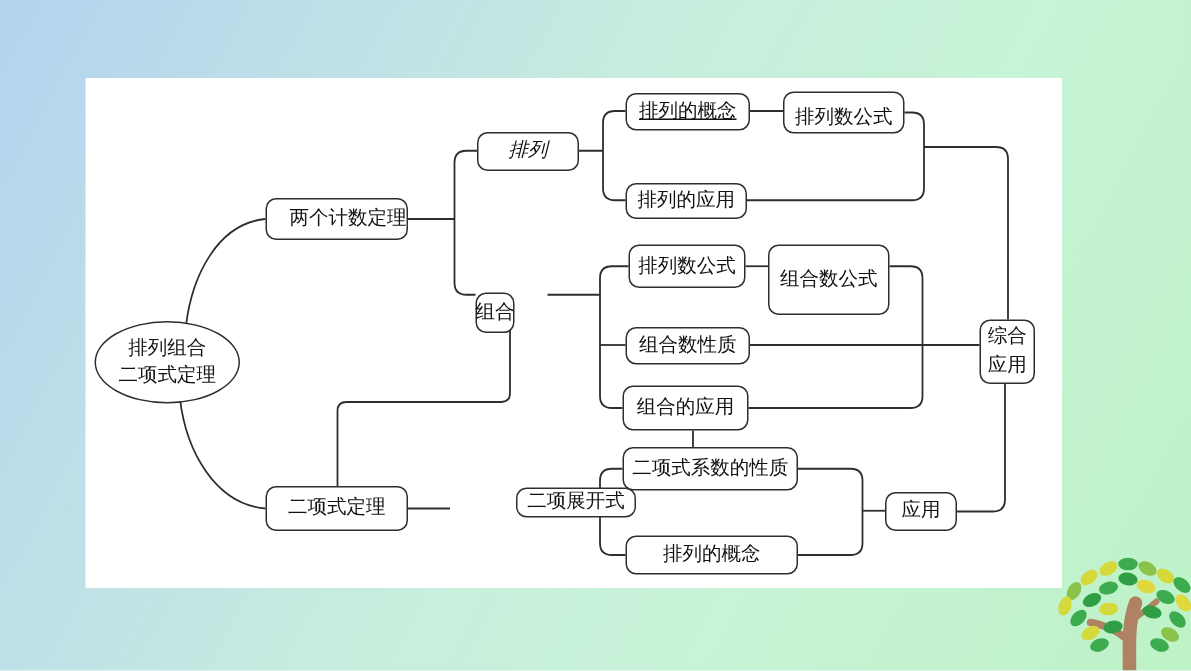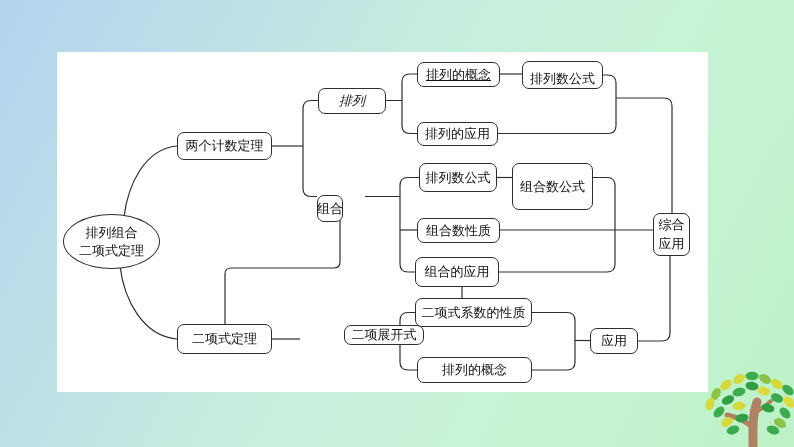--- a/index.html
+++ b/index.html
@@ -68,21 +68,21 @@
       <path d="M 518 288.5 H 533"></path>
 
       <path d="M 581 289 H 605 Q 613 289 613 281 V 204"></path>
     </svg>
 
     <div class="node ellipse multiline" style="left:6px;top:162px;width:97px;height:55px;font-size:13px;">
       <span>排列组合</span>
       <span>二项式定理</span>
     </div>
 
-    <div class="node" style="left:120px;top:80px;width:95px;height:28px;">
+    <div class="node" style="left:120px;top:80px;width:95px;height:28px;justify-content:flex-end;">
       <span>两个计数定理</span>
     </div>
 
     <div class="node" style="left:261px;top:36px;width:68px;height:26px;font-style:italic;">
       <span>排列</span>
     </div>
 
     <div class="node" style="left:260px;top:131px;width:26px;height:27px;margin-top:12px;">
       <span>组合</span>
     </div>

